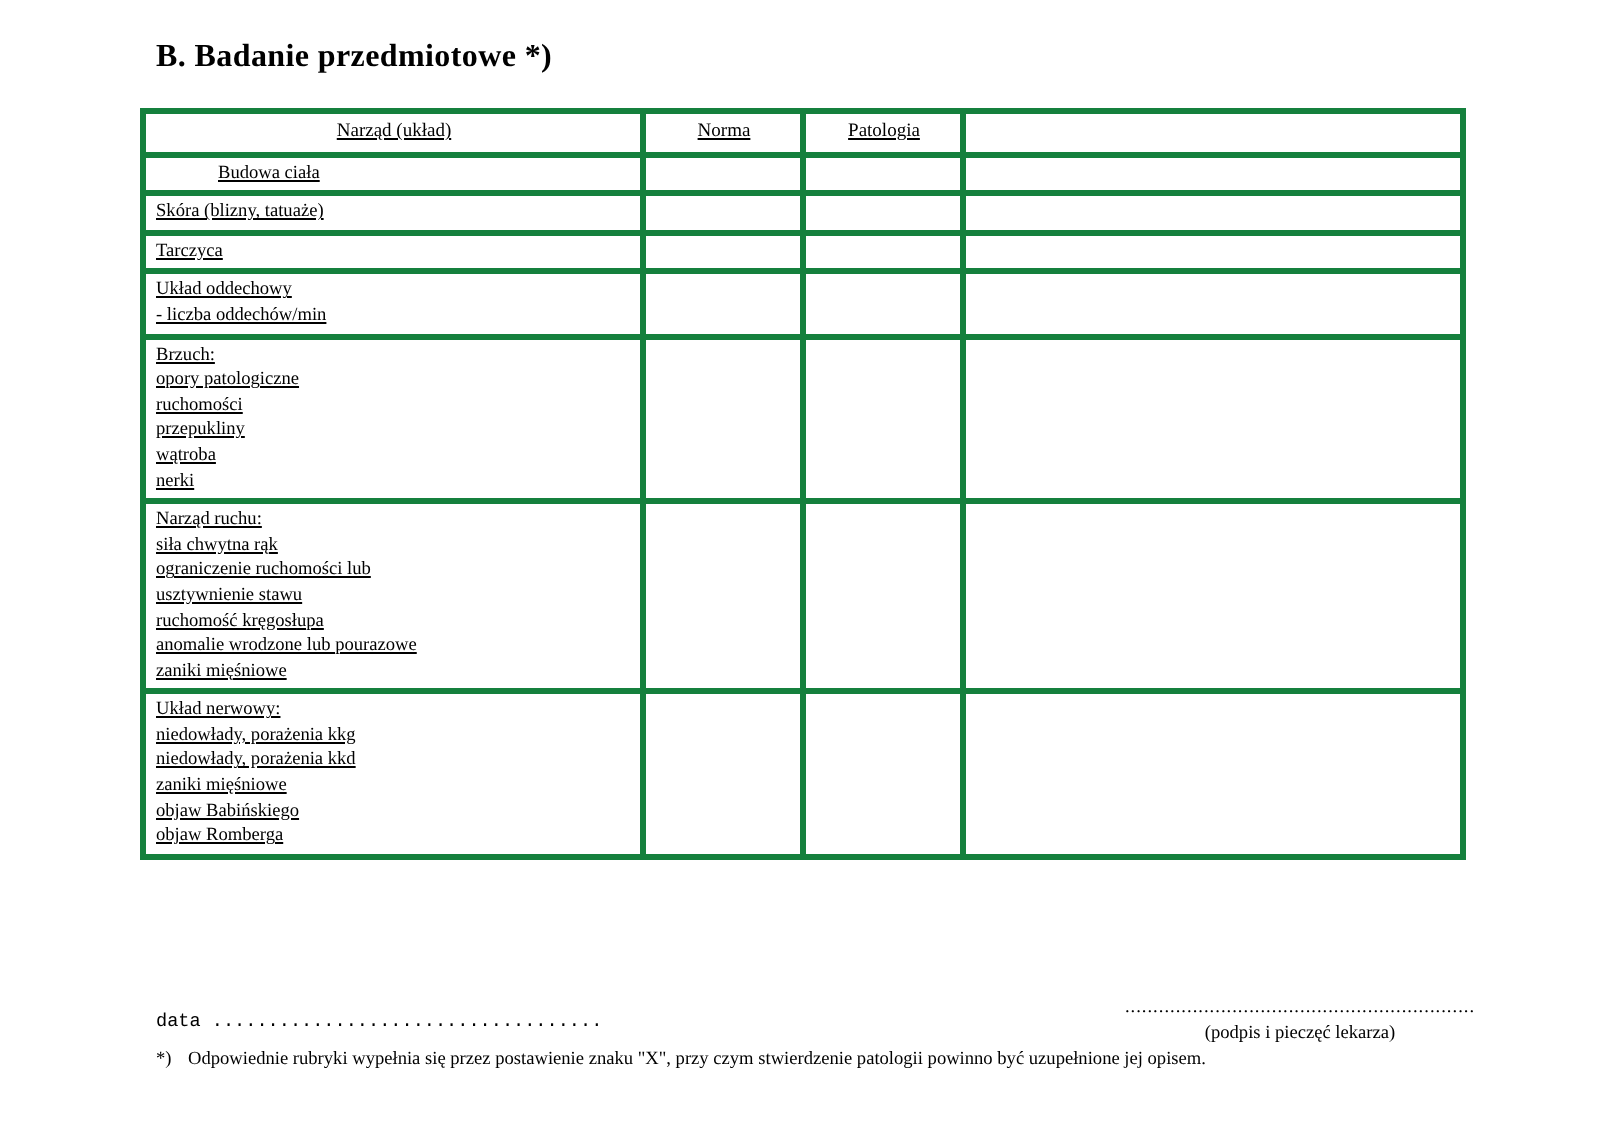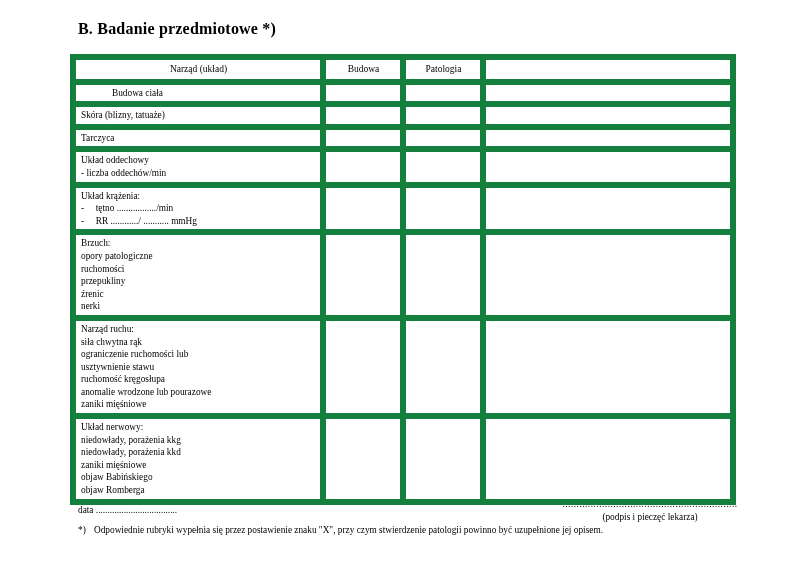--- a/index.html
+++ b/index.html
@@ -31,47 +31,48 @@
   }
   table.exam {
     position: absolute;
     left: 70px;
     top: 54px;
     width: 660px;
     border-collapse: collapse;
     table-layout: fixed;
   }
   table.exam td {
-    border: 6px solid #15803d;
+    border: 3px solid #15803d;
     vertical-align: top;
     padding: 2px 4px 2px 5px;
     font-size: 9.3px;
     line-height: 12.6px;
     font-family: "Liberation Serif", serif;
+    text-decoration: underline;
   }
   table.exam td.hdr {
     text-align: center;
     padding-top: 3px;
     padding-bottom: 3px;
     font-size: 9.5px;
   }
   .col-organ { width: 250px; }
   .col-norma { width: 80px; }
   .col-pato  { width: 80px; }
   .col-extra { width: 250px; }
 
   .cell-lines div { white-space: pre; }
   .indent1 { padding-left: 6px; margin-left: 25px; }
 
   .footer-data {
     position: absolute;
     left: 78px;
     top: 505px;
     font-size: 9.3px;
-    font-family: Liberation Serif, serif;
+    font-family: Liberation Mono, monospace;
   }
   .footer-sign {
     position: absolute;
     left: 560px;
     top: 498px;
     width: 180px;
     text-align: center;
     font-size: 9.3px;
     font-family: "Liberation Serif", serif;
     line-height: 13px;
@@ -109,21 +110,21 @@
   <table class="exam">
     <colgroup>
       <col class="col-organ">
       <col class="col-norma">
       <col class="col-pato">
       <col class="col-extra">
     </colgroup>
     <tbody>
       <tr>
         <td class="hdr">Narząd (układ)</td>
-        <td class="hdr">Budowa</td>
+        <td class="hdr">Norma</td>
         <td class="hdr">Patologia</td>
         <td class="hdr"></td>
       </tr>
 
       <tr>
         <td class="cell-lines">
           <div class="indent1">Budowa ciała</div>
         </td>
         <td></td>
         <td></td>
@@ -152,38 +153,28 @@
       <tr>
         <td class="cell-lines">
           <div>Układ oddechowy</div>
           <div>- liczba oddechów/min</div>
         </td>
         <td></td>
         <td></td>
         <td></td>
       </tr>
 
-      <tr>
-        <td class="cell-lines">
-          <div>Układ krążenia:</div>
-          <div>-     tętno ................./min</div>
-          <div>-     RR ............/ ........... mmHg</div>
-        </td>
-        <td></td>
-        <td></td>
-        <td></td>
-      </tr>
 
       <tr>
         <td class="cell-lines">
           <div>Brzuch:</div>
           <div>opory patologiczne</div>
           <div>ruchomości</div>
           <div>przepukliny</div>
-          <div>źrenic</div>
+          <div>wątroba</div>
           <div>nerki</div>
         </td>
         <td></td>
         <td></td>
         <td></td>
       </tr>
 
       <tr>
         <td class="cell-lines">
           <div>Narząd ruchu:</div>

